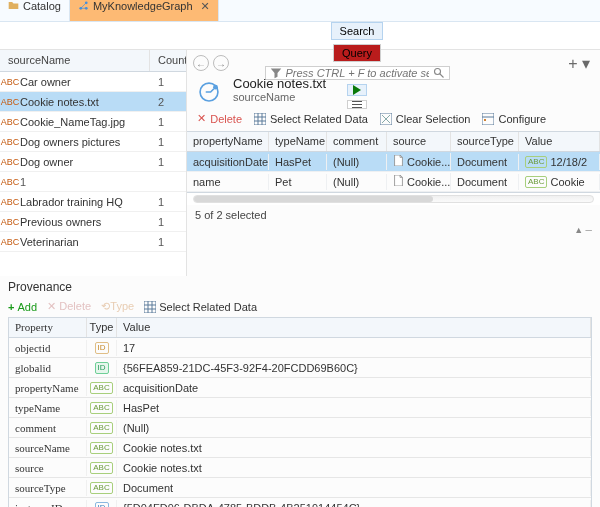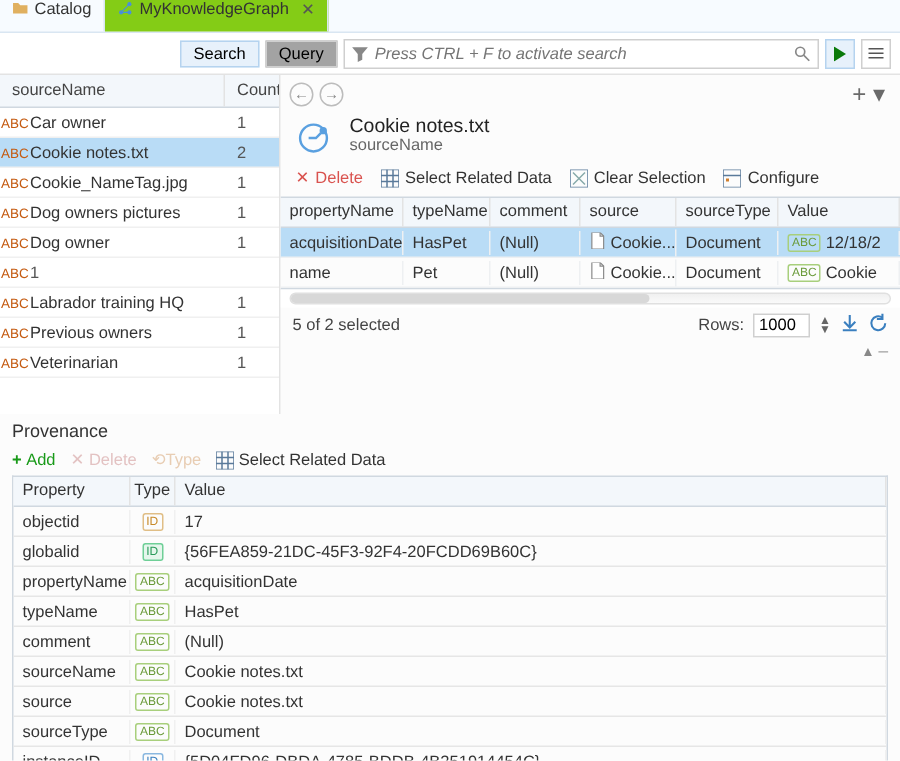--- a/index.html
+++ b/index.html
@@ -1,23 +1,23 @@
 <!DOCTYPE html>
 <html><head>
 <meta charset="utf-8">
 <style>
   * { box-sizing: border-box; margin: 0; padding: 0; font-family: "Segoe UI", Arial, sans-serif; }
   body { width: 600px; height: 507px; background: #fcfcfc; font-size: 11px; color: #333; overflow: hidden; }
   .tabs { height: 22px; display: flex; border-bottom: 1px solid #d9e6f2; background: #f7fbff; }
   .tab { display: flex; align-items: flex-start; padding: 0 8px; gap: 4px; border-right: 1px solid #d9e6f2; cursor: pointer; }
-  .tab.active { background: #84cc16; }
+  .tab.active { background: #fdba74; }
   .tab svg { width: 11px; height: 11px; }
   .close-x { font-size: 11px; color: #555; margin-left: 4px; }
-  .toolbar { height: 28px; display: flex; align-items: center; gap: 4px; padding: 0 6px 0 120px; border-bottom: 1px solid #e3e3e3; background: #fff; }
-  .tbtn { border: 1px solid #cfcfcf; background: #a3a3a3; padding: 2px 8px; font-size: 11px; cursor: pointer; }
+  .toolbar { height: 28px; display: flex; align-items: center; gap: 4px; padding: 0 6px 0 120px; border-bottom: 1px solid #e3e3e3; background: #fff; flex-direction: column; }
+  .tbtn { border: 1px solid #cfcfcf; background: #b91c1c; padding: 2px 8px; font-size: 11px; cursor: pointer; }
   .tbtn.active { background: #e7f1fb; border-color: #b5d3ef; }
   .search-wrap { flex: 1; display: flex; align-items: center; border: 1px solid #cfcfcf; background: #fff; height: 20px; padding: 0 4px; }
   .search-wrap svg { width: 12px; height: 12px; fill: #888; flex-shrink: 0; }
   .search-wrap input { flex: 1; border: none; outline: none; font-size: 11px; font-style: italic; color: #888; padding: 0 4px; }
   .play { width: 20px; height: 20px; border: 1px solid #b5d3ef; background: #e7f1fb; display: flex; align-items: center; justify-content: center; cursor: pointer; }
   .play svg { width: 10px; height: 10px; fill: #0a7a0a; }
   .hamb { width: 20px; height: 20px; border: 1px solid #cfcfcf; display: flex; flex-direction: column; justify-content: center; align-items: center; gap: 2px; cursor: pointer; background: #fff; }
   .hamb span { width: 10px; height: 1px; background: #555; }
   .main { display: flex; height: 226px; }
   .sidebar { width: 187px; border-right: 1px solid #e3e3e3; background: #fff; overflow: hidden; }
@@ -65,21 +65,21 @@
   .prov-acts { display:flex; gap:10px; align-items:center; padding:2px 0 4px 0;}
   .prov-acts .add { color:#199a19; display:flex; align-items:center; gap:3px; cursor:pointer;}
   .prov-acts .dis { color:#e3c2c2; }
   .prov-acts .dis2 { color:#e8cdb3; }
   .prov-acts .srd { display:flex; align-items:center; gap:3px; cursor:pointer; color:#333;}
   .ptable { border:1px solid #d0d8e0; border-bottom:none; }
   .ptable .phead { display:flex; background:#f3f7fb; height:20px; border-bottom:1px solid #d0d8e0; }
   .ptable .phead div { padding:3px 6px; border-right:1px solid #e3e3e3; font-size:11px;}
   .ptable .prow { display:flex; height:20px; border-bottom:1px solid #e6e6e6; align-items:center; font-size:11px;}
   .ptable .prow > div { padding:2px 6px; border-right:1px solid #f0f0f0; overflow:hidden; white-space:nowrap;}
-  .pc1{width:78px;} .pc2{width:30px; display:flex; justify-content:center;} .pc3{flex:1;}
+  .pc1{width:78px;font-family:Liberation Serif, serif;} .pc2{width:30px; display:flex; justify-content:center;} .pc3{flex:1;}
   .badge { font-size:8px; border:1px solid; border-radius:2px; padding:0 2px; line-height:10px; display:inline-block;}
   .b-id { color:#c78a2a; border-color:#e0be86;}
   .b-abc { color:#6a9a3a; border-color:#a8cf7c;}
   .b-gid { color:#2a9a5a; border-color:#6fcf97; background:#e5f6ec;}
   .b-cid { color:#3a7fbf; border-color:#8ab8e0;}
   .doc-ic svg{width:11px;height:11px;}
 </style>
 </head>
 <body>
 
@@ -265,35 +265,20 @@
           </div>
         </div>
     </div>
     <div class="hscroll">
         <div class="track">
           <div class="thumb"></div>
         </div>
       </div>
     <div class="status">
       <span>5 of 2 selected</span>
-      <div class="right">
-        <span>Rows:</span>
-        <input value="1000" style="">
-        <div class="spin">
-            <span>▲</span>
-            <span>▼</span>
-          </div>
-        <span class="stbtn"><svg viewBox="0 0 14 14">
-              <path d="M7 1v8M3 6l4 4 4-4M2 12h10" stroke="#3a7fbf" fill="none" stroke-width="1.5"></path>
-            </svg></span>
-        <span class="stbtn"><svg viewBox="0 0 14 14">
-              <path d="M12 7a5 5 0 1 1-2-4" stroke="#3a7fbf" fill="none" stroke-width="1.5"></path>
-              <path d="M10 0v4h-4" stroke="#3a7fbf" fill="none" stroke-width="1.5"></path>
-            </svg></span>
-      </div>
     </div>
     <div class="collapse">
         <span>▲ ─</span>
       </div>
   </div>
 </div>
 
 <div class="prov">
   <h4>Provenance</h4>
   <div class="prov-acts">

